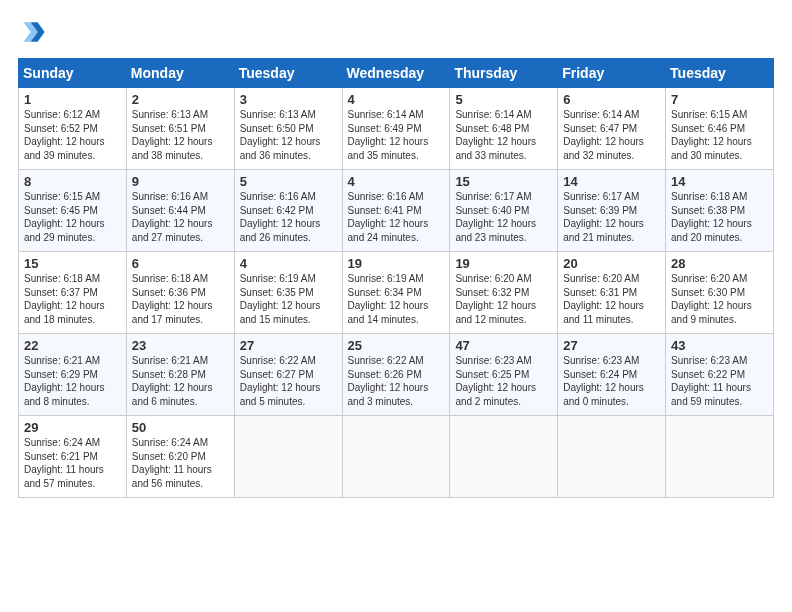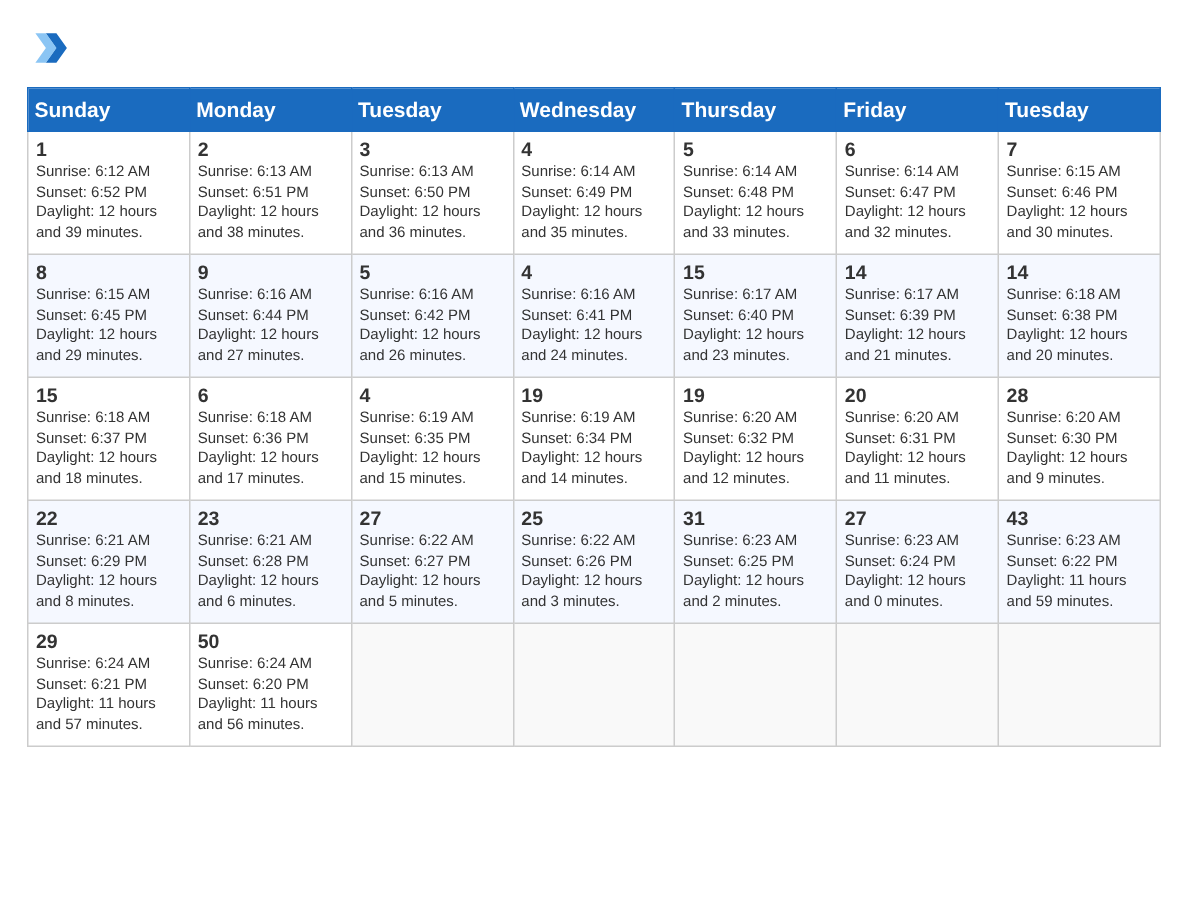--- a/index.html
+++ b/index.html
@@ -298,21 +298,21 @@
 and 5 minutes.</div>
           </td>
           <td>
             <span class="day-num">25</span>
             <div class="day-info" style="white-space: pre-line;">Sunrise: 6:22 AM
 Sunset: 6:26 PM
 Daylight: 12 hours
 and 3 minutes.</div>
           </td>
           <td>
-            <span class="day-num">31</span>
+            <span class="day-num">47</span>
             <div class="day-info" style="white-space: pre-line;">Sunrise: 6:23 AM
 Sunset: 6:25 PM
 Daylight: 12 hours
 and 2 minutes.</div>
           </td>
           <td>
             <span class="day-num">27</span>
             <div class="day-info" style="white-space: pre-line;">Sunrise: 6:23 AM
 Sunset: 6:24 PM
 Daylight: 12 hours

